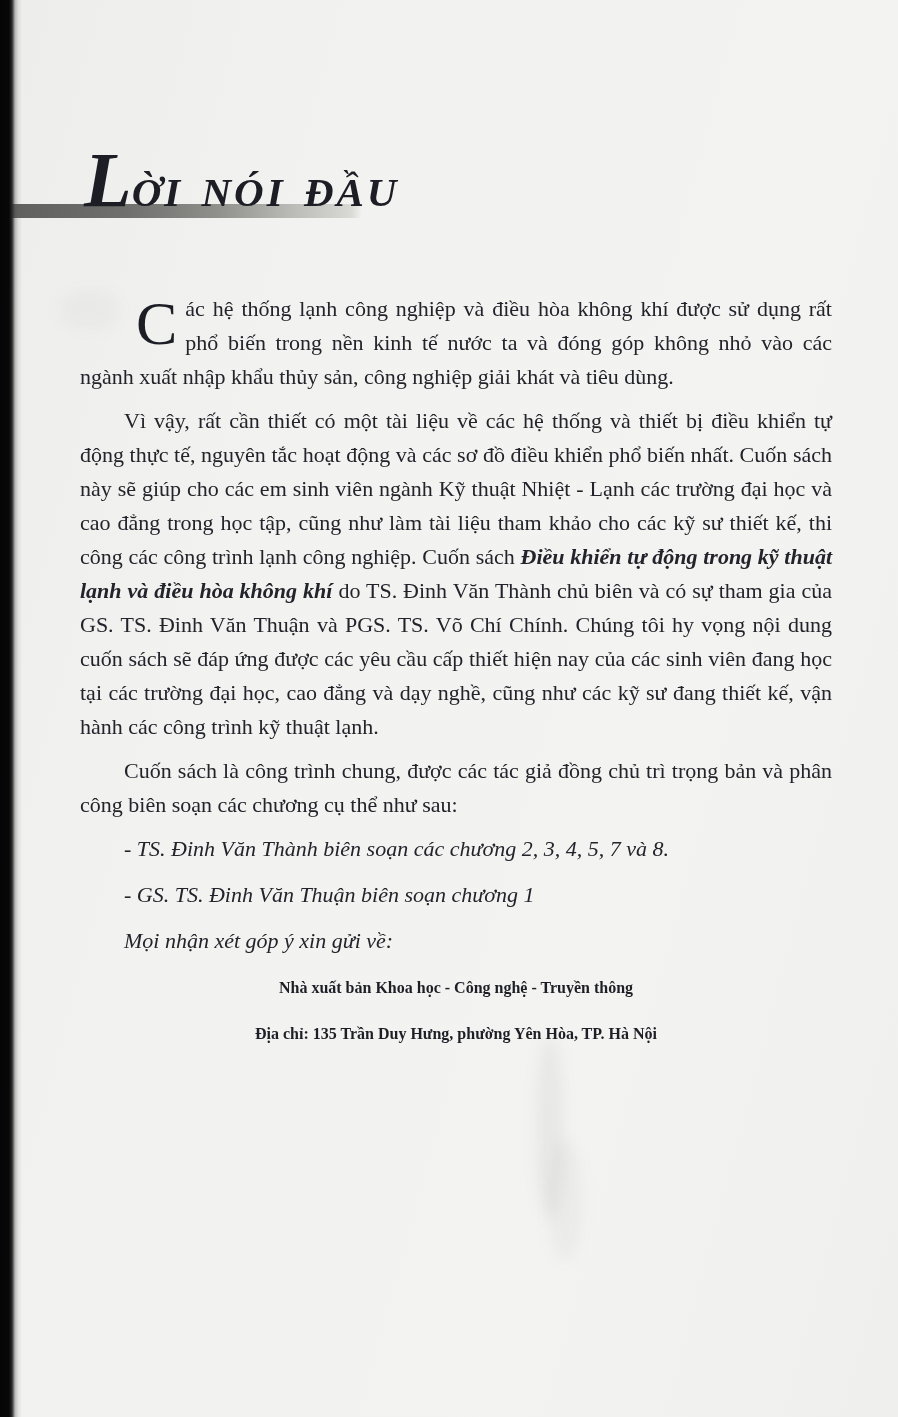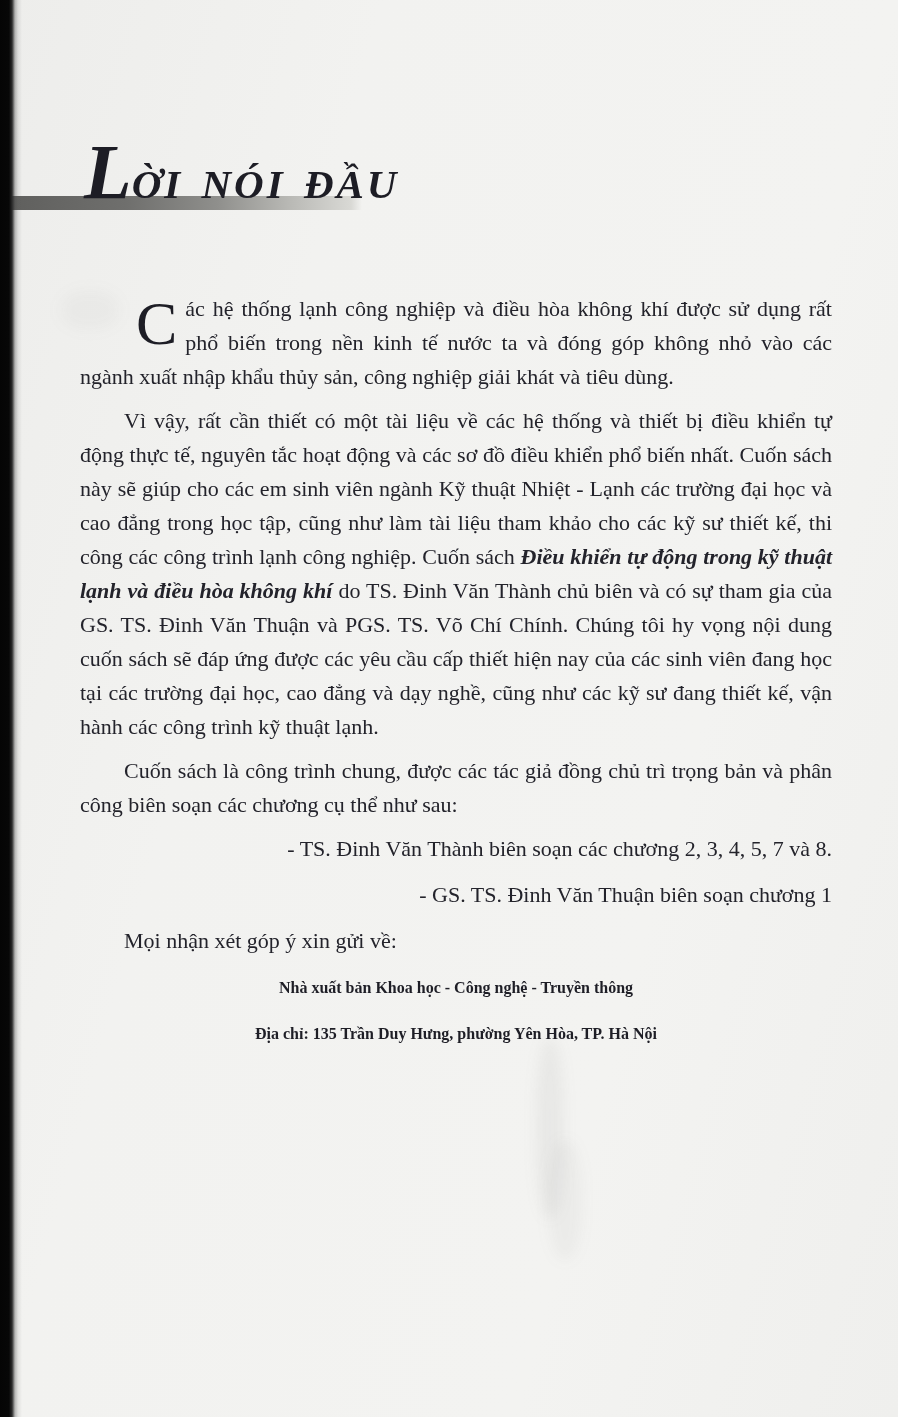--- a/index.html
+++ b/index.html
@@ -25,21 +25,21 @@
     left: 0; top: 0;
     width: 22px; height: 100%;
     background: linear-gradient(to right,
       #050505 0px, #070707 9px, #2b2b2b 12px,
       rgba(70,70,70,0.35) 15px, rgba(90,90,90,0.12) 18px, rgba(0,0,0,0) 22px);
     z-index: 5;
   }
   
   .title-block {
     position: absolute;
-    top: 140px; left: 0;
+    top: 148px; left: 0;
     width: 480px; height: 96px;
   }
   .title-rule {
     position: absolute;
     top: 56px; left: 0;
     width: 362px; height: 14px;
     background: linear-gradient(to right,
       #5e5e5c 0%, #6f6f6d 35%, #8f8f8c 60%, #b9b9b5 80%, #d9d9d5 97%, rgba(217,217,213,0) 100%);
     z-index: 1;
   }
@@ -87,25 +87,27 @@
     font-weight: normal;
     color: #1d1d25;
   }
   .bold-italic {
     font-weight: bold;
     font-style: italic;
   }
   .list-item {
     margin: 0 0 12px 0;
     padding-left: 44px;
-    text-align: right;
+    text-align: left;
+    font-style: italic;
   }
   .note {
     margin: 0 0 12px 0;
     padding-left: 44px;
+    font-style: italic;
     text-align: left;
   }
   .publisher {
     margin: 4px 0 10px 0;
     text-align: center;
     font-weight: bold;
     font-size: 16px;
     line-height: 36px;
     color: #1e1e26;
   }

